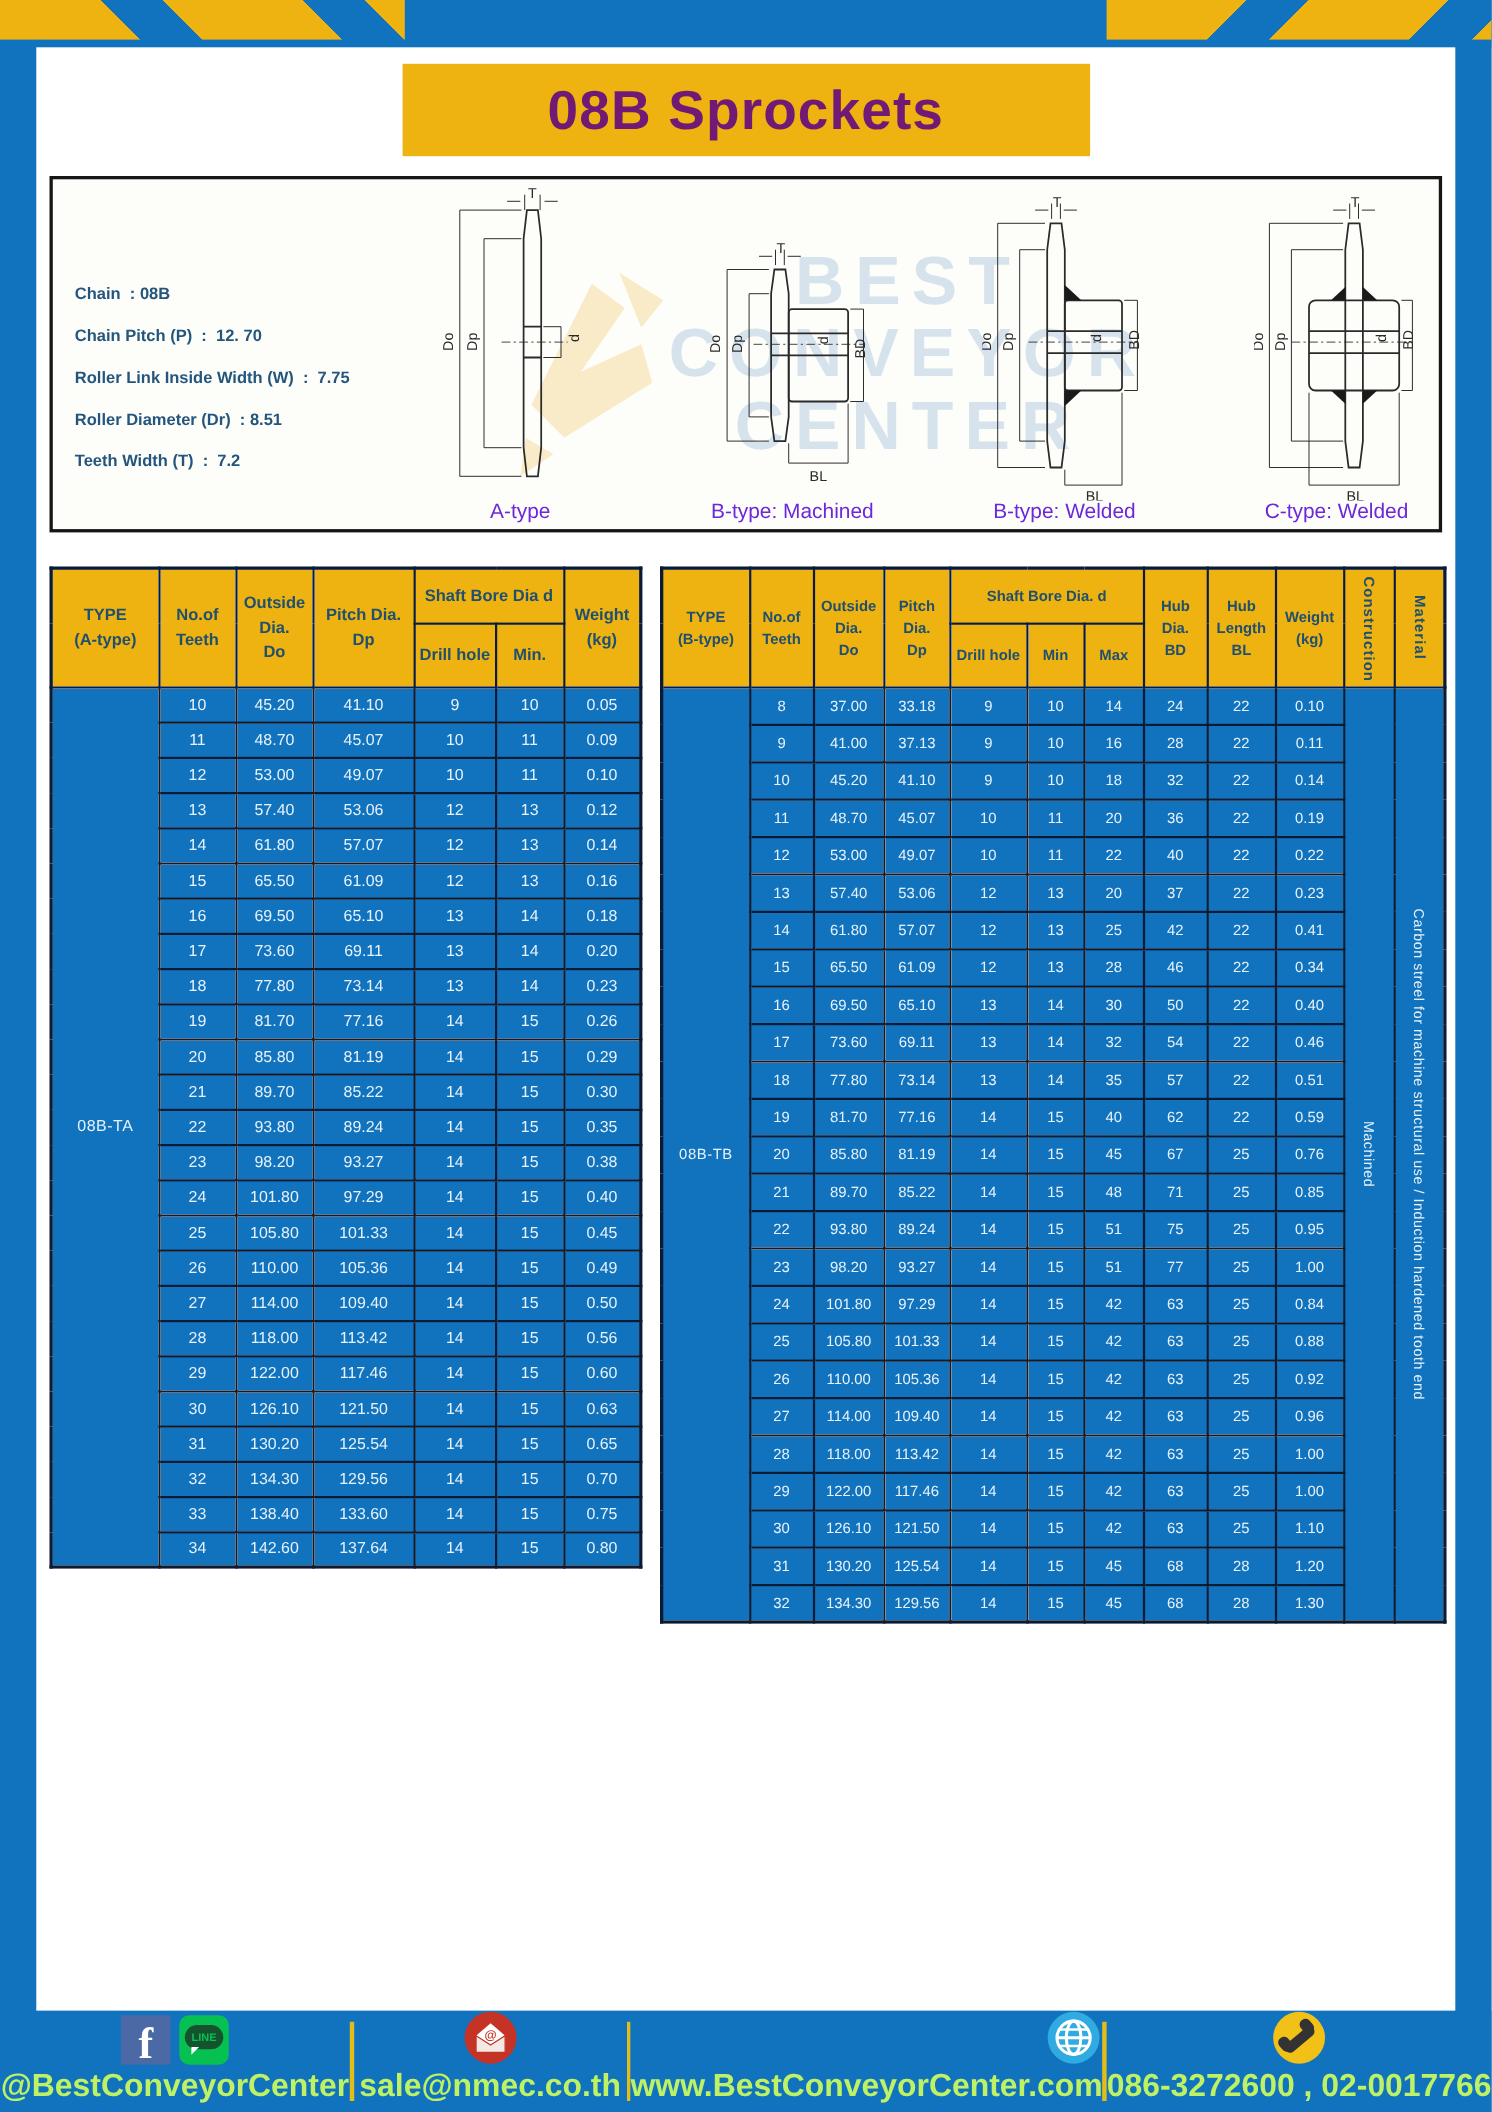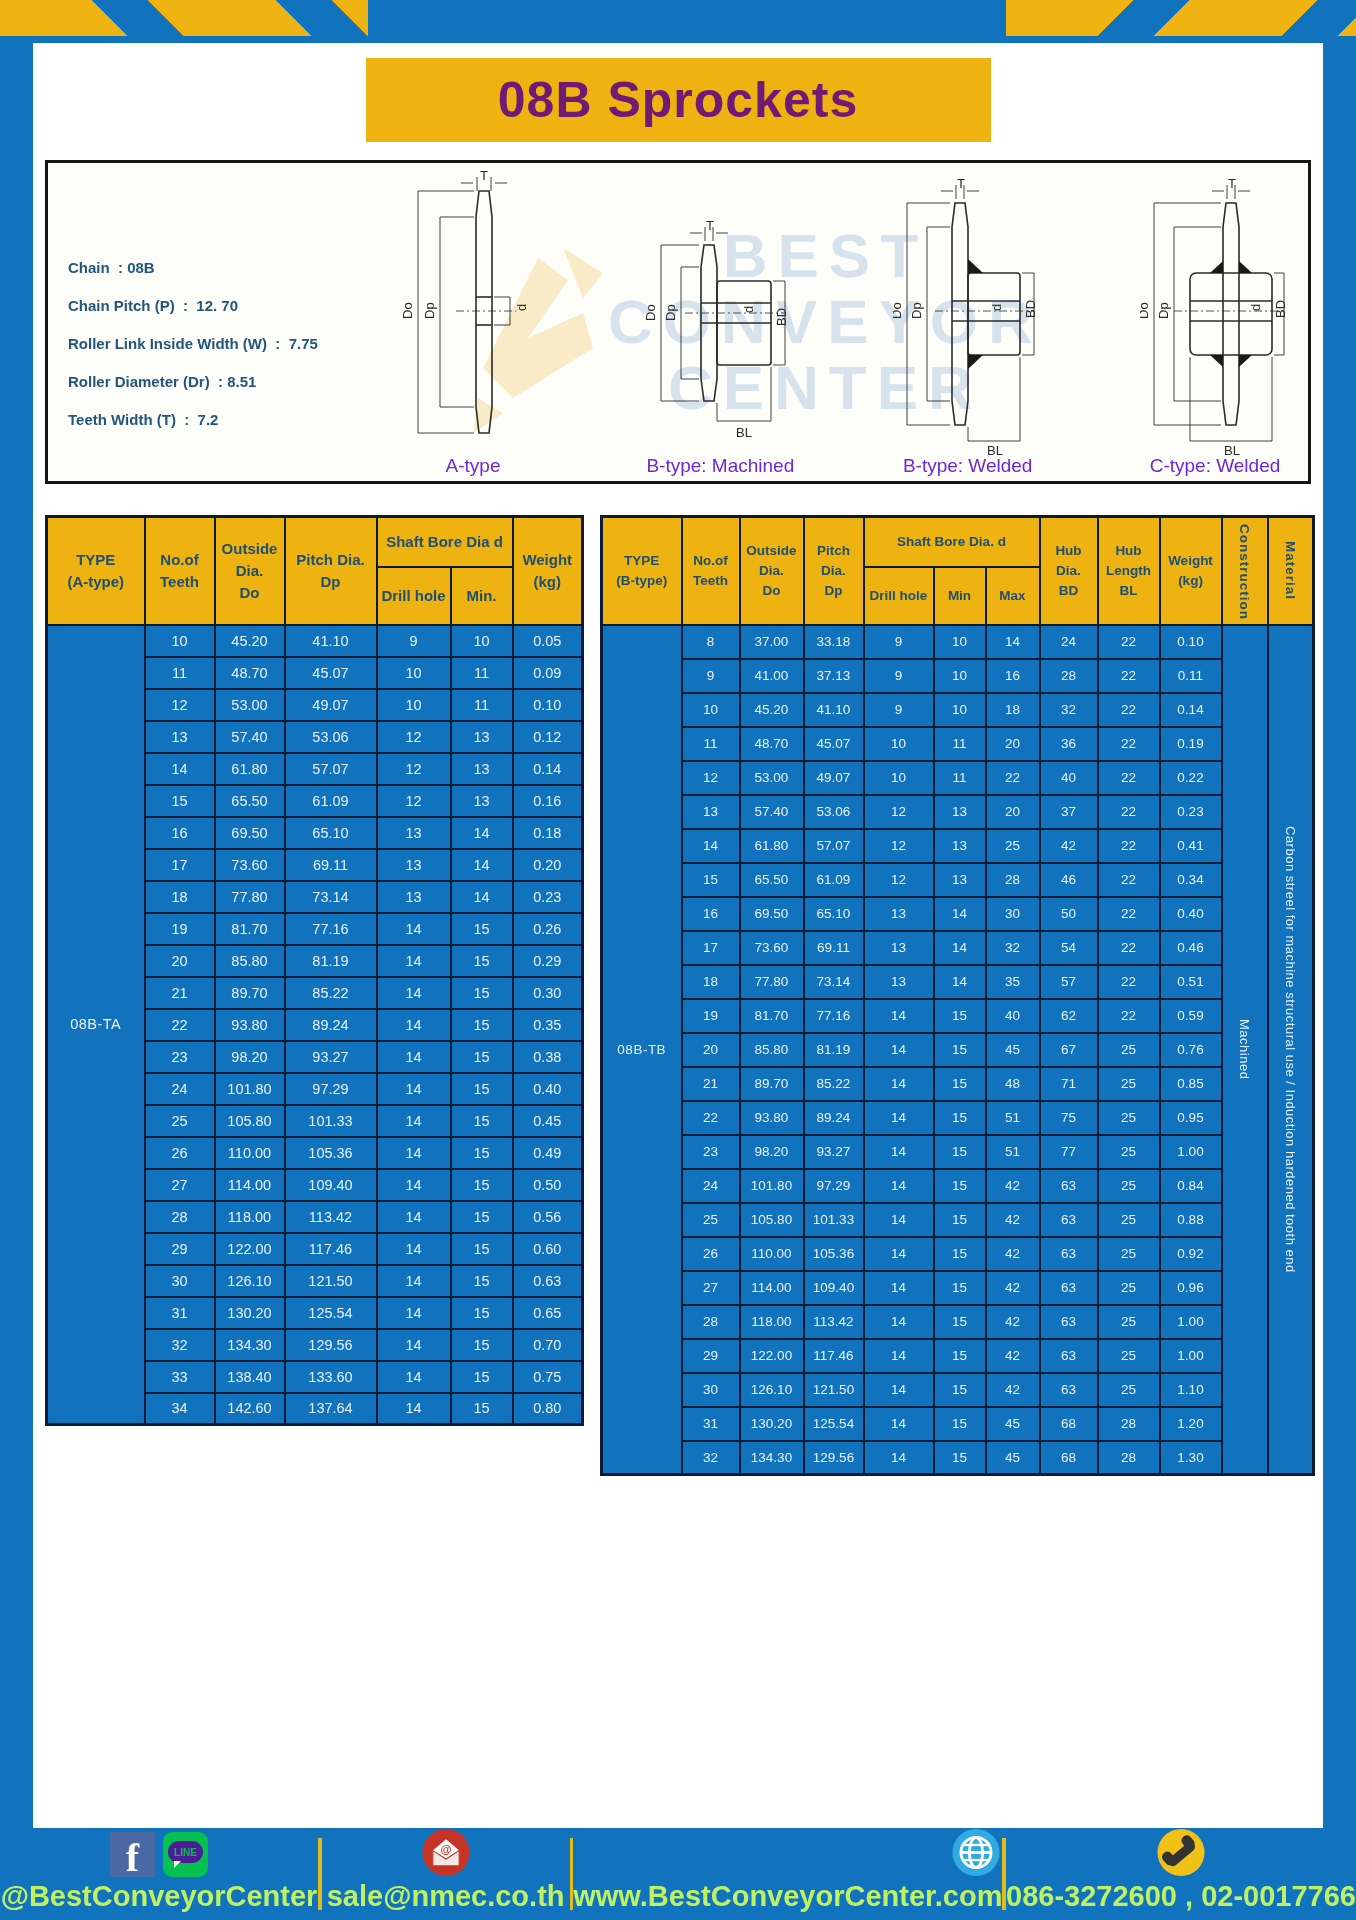--- a/index.html
+++ b/index.html
@@ -57,21 +57,21 @@
   .footer { position:absolute; left:0; right:0; bottom:0; height:92px; background:#1173bd;
             display:flex; align-items:stretch; }
   .f-sec { display:flex; flex-direction:column; align-items:center; justify-content:flex-end; padding-bottom:7px; gap:3px; }
   .f-sec .icons { display:flex; gap:8px; align-items:flex-end; }
   .f-sec .f-text { color:#bef264; font-weight:bold; font-size:29px; white-space:nowrap; }
   .f-div { width:9px; background:#e3bd17; align-self:center; height:72px; }
   .s1 { flex:0 0 318px; } .s2 { flex:0 0 248px; } .s3 { flex:0 0 420px;align-items:flex-end; } .s4 { flex:1; }
   .fb-icon { width:45px; height:45px; background:#4b69a5; display:flex; align-items:flex-end; justify-content:center; }
   .fb-icon span { color:#fff; font-weight:bold; font-size:40px; line-height:38px; font-family:"Liberation Serif",serif; }
   .line-icon { width:45px; height:45px; background:#06c152; border-radius:9px; position:relative; }
-  .line-icon .bubble { position:absolute; left:5px; top:9px; width:35px; height:22px; background:#4c1d95; border-radius:11px;
+  .line-icon .bubble { position:absolute; left:5px; top:9px; width:35px; height:22px; background:#14532d; border-radius:11px;
                        display:flex; align-items:center; justify-content:center; font-size:10px; font-weight:bold; color:#06c152; }
   .line-icon .tail { position:absolute; left:11px; top:29px; width:0; height:0;
                      border-left:7px solid #fff; border-bottom:7px solid transparent; }
 </style>
 </head>
 <body>
 
 <div class="hazard-bar">
   <div class="stripes left"></div>
   <div class="stripes right"></div>

